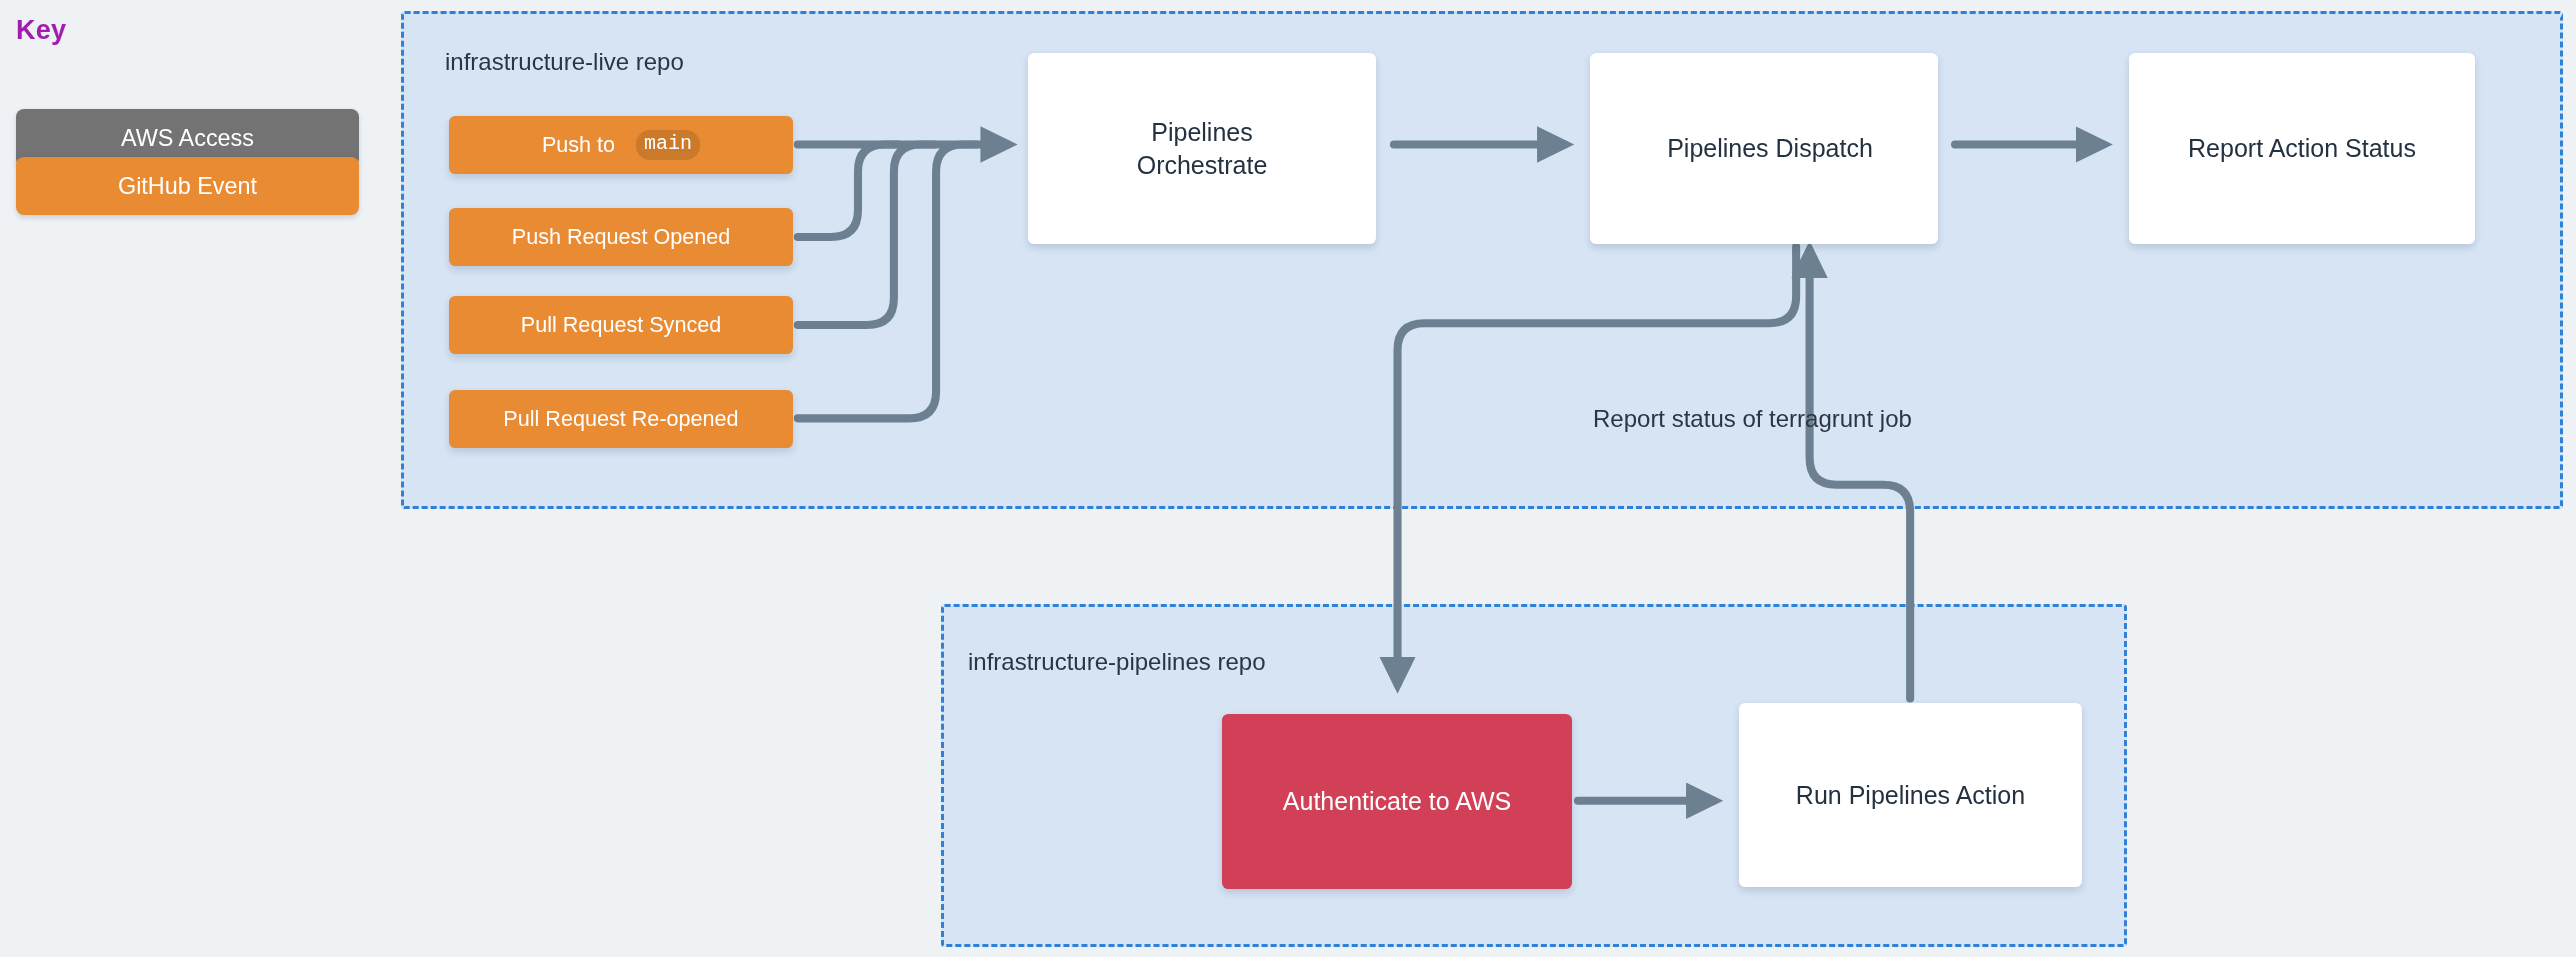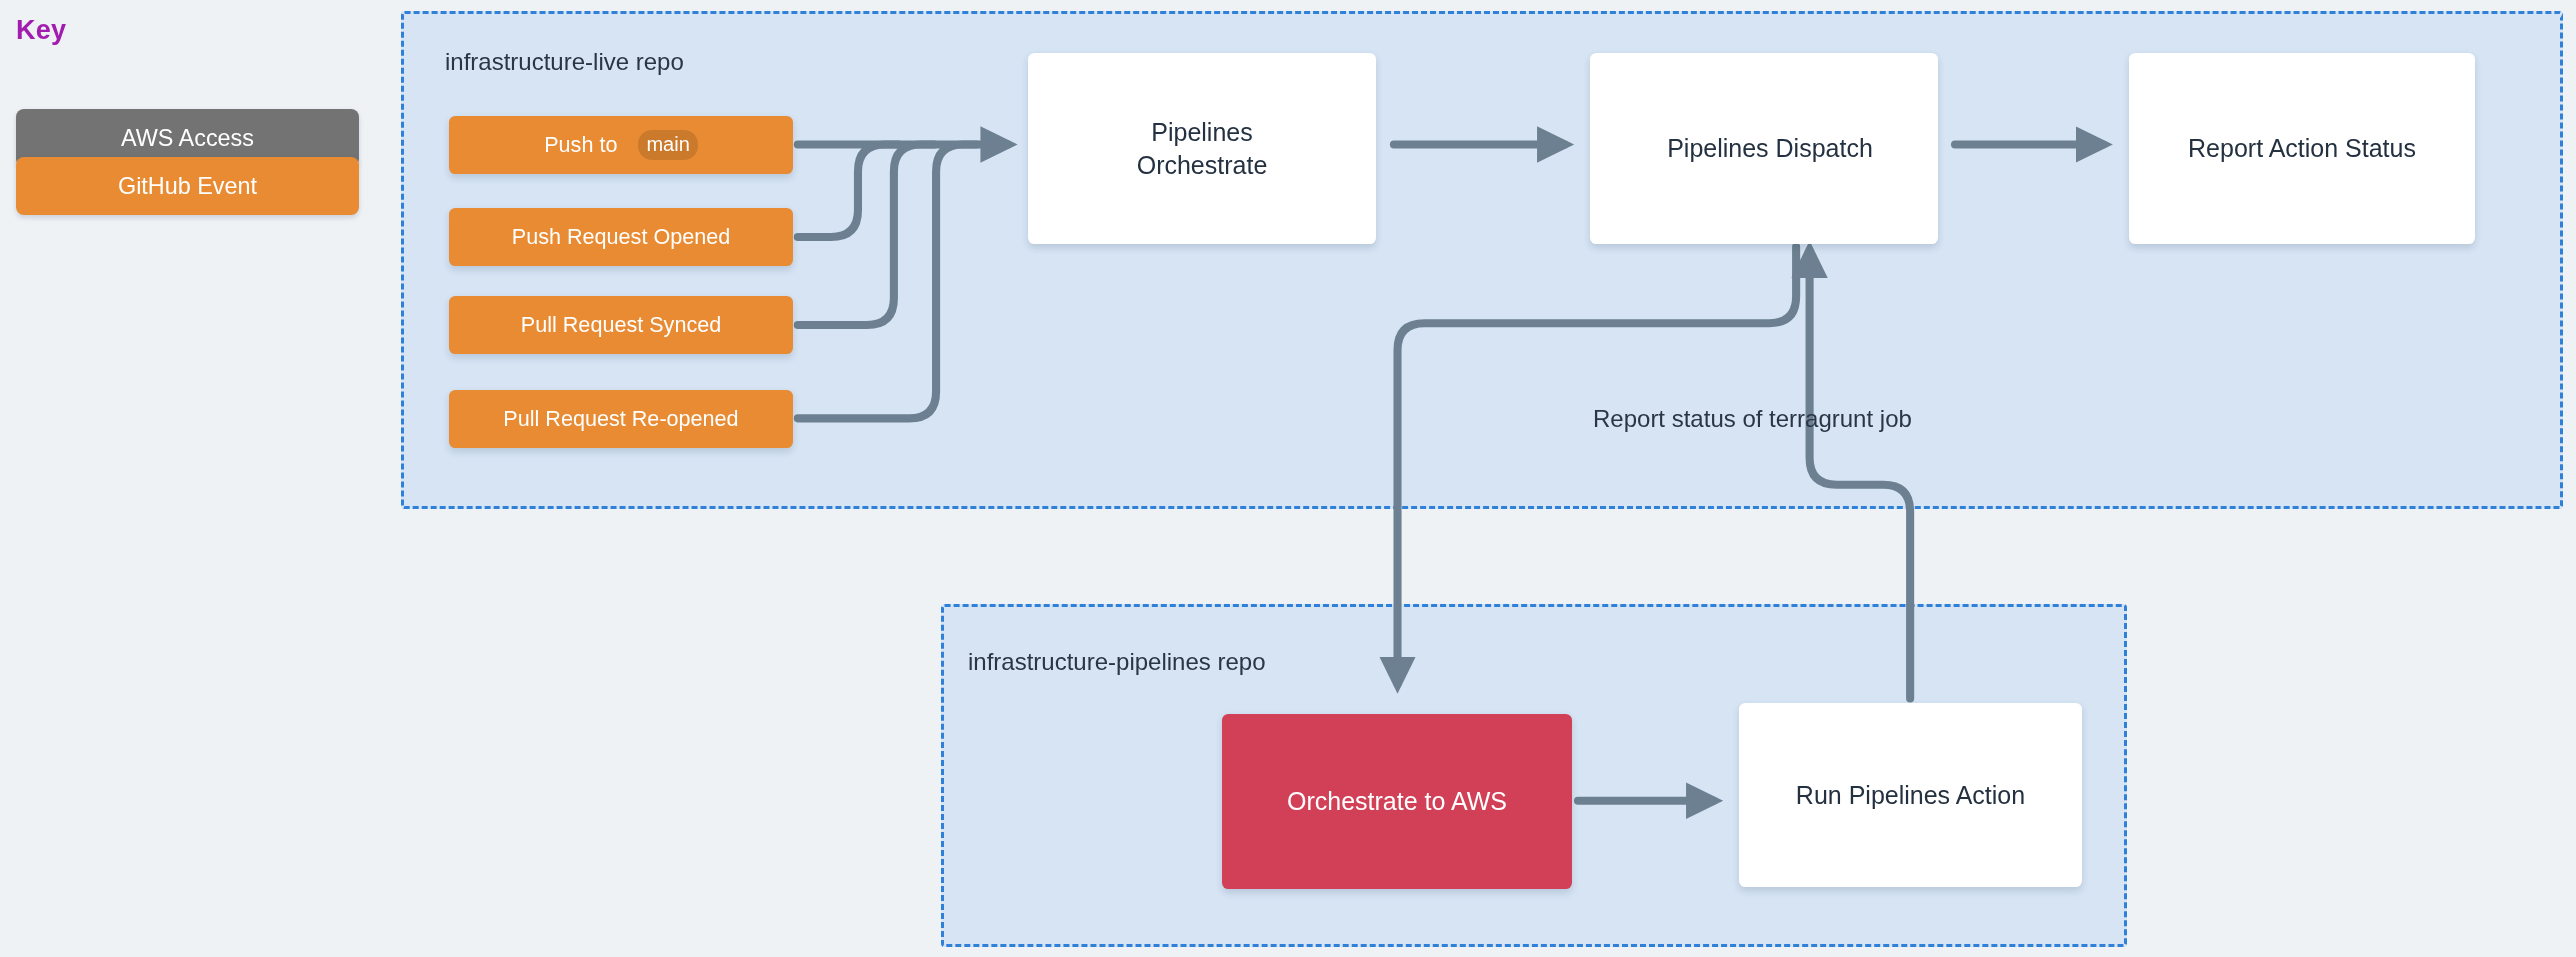--- a/index.html
+++ b/index.html
@@ -111,21 +111,21 @@
 
   
   #n-orchestrate { left: 1028px; top: 53px;  width: 348px; height: 191px; text-align: center; }
   #n-dispatch    { left: 1590px; top: 53px;  width: 348px; height: 191px; padding-left: 12px; }
   #n-report      { left: 2129px; top: 53px;  width: 346px; height: 191px; }
 
   #n-auth        { left: 1222px; top: 714px; width: 350px; height: 175px; }
   #n-runaction   { left: 1739px; top: 703px; width: 343px; height: 184px; }
 
   .code-chip {
-    font-family: Liberation Sans, sans-serif;
+    font-family: Liberation Mono, monospace;
     background: rgba(0,0,0,0.12);
     border-radius: 14px;
     padding: 1.8px 8px 2.7px 8px;
     margin-left: 21px;
     font-size: 20px;
     display: inline-block;
   }
 
   
   .edge-label {
@@ -206,21 +206,21 @@
 
   <div class="node white" id="n-dispatch">
     <span>Pipelines Dispatch</span>
   </div>
 
   <div class="node white" id="n-report">
     <span>Report Action Status</span>
   </div>
 
   <div class="node red" id="n-auth">
-    <span>Orchestrate to AWS</span>
+    <span>Authenticate to AWS</span>
   </div>
 
   <div class="node white" id="n-runaction">
     <span>Run Pipelines Action</span>
   </div>
 
   <div class="edge-label" id="lbl-report-status">Report status of terragrunt job</div>
 
 </div>
 

